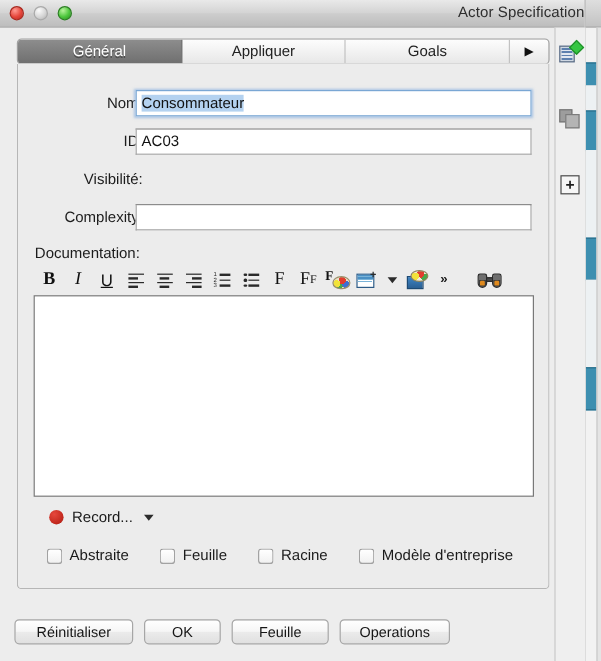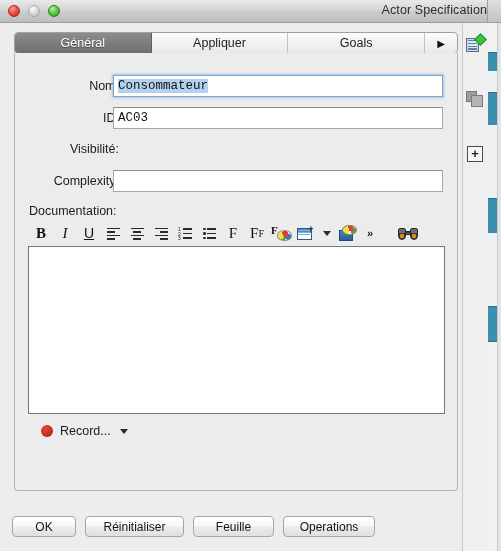--- a/index.html
+++ b/index.html
@@ -190,21 +190,21 @@
     width: 330px;
     height: 22px;
     box-sizing: border-box;
     background: #ffffff;
     border: 1px solid #a8a8a8;
     border-top-color: #8c8c8c;
     font-size: 12.5px;
     color: #111;
     padding: 0 4px;
     line-height: 20px;
-    font-family: Liberation Mono, monospace;
+    font-family: Liberation Sans, sans-serif;
     outline: none;
   }
   .textinput.focused {
     border: 1px solid #7aa7d4;
     box-shadow: 0 0 2px 1px rgba(110,160,220,0.55);
   }
   .sel-text {
     background: #b4d2f0;
     color: #111;
   }
@@ -769,26 +769,44 @@
       </div>
 
       <div class="doc-area"></div>
 
       <div class="record-row">
         <span class="rec-dot"></span>
         <span class="rec-label">Record...</span>
         <span class="rec-caret"></span>
       </div>
 
+      <div class="check-row">
+        <label class="checkitem">
+          <span class="cbox"></span>
+          <span class="cb-label">Abstraite</span>
+        </label>
+        <label class="checkitem">
+          <span class="cbox"></span>
+          <span class="cb-label">Feuille</span>
+        </label>
+        <label class="checkitem">
+          <span class="cbox"></span>
+          <span class="cb-label">Racine</span>
+        </label>
+        <label class="checkitem" style="margin-right:0">
+          <span class="cbox"></span>
+          <span class="cb-label">Modèle d'entreprise</span>
+        </label>
+      </div>
 
     </div>
 
     <div class="btn-row">
+      <div class="btn" style="width:99px">Réinitialiser</div>
       <div class="btn" style="width:64px">OK</div>
-      <div class="btn" style="width:99px">Réinitialiser</div>
       <div class="btn" style="width:81px">Feuille</div>
       <div class="btn" style="width:92px">Operations</div>
     </div>
 
   </div>
 
   <div class="side-strip">
     <div class="side-ico si-new">
       <span class="doc"></span>
         <span class="star"></span>

